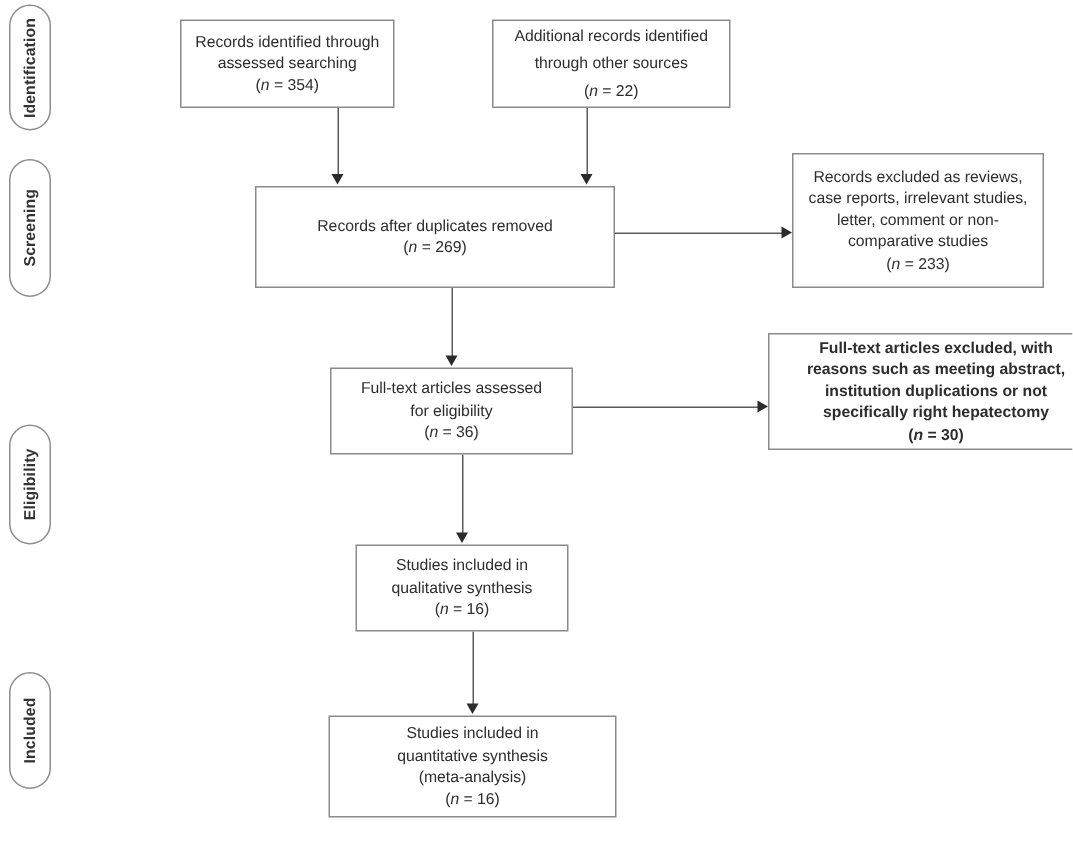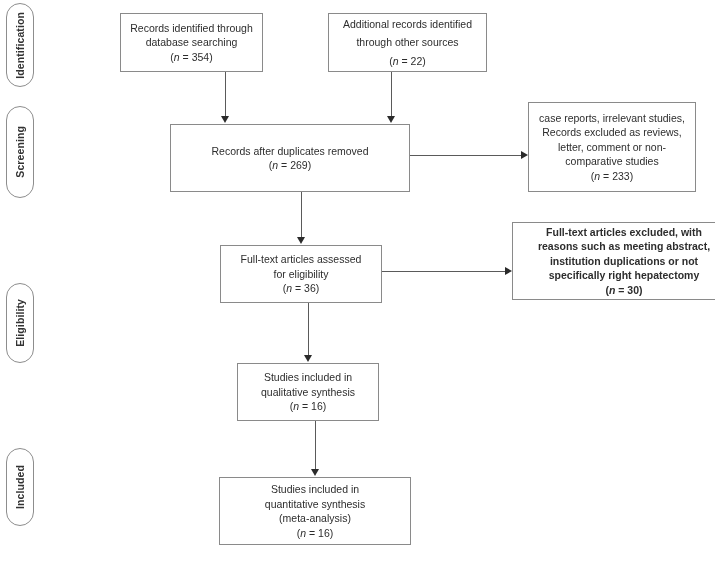--- a/index.html
+++ b/index.html
@@ -130,38 +130,38 @@
   <div class="arrow-right" style="left:505px; top:267px;"></div>
 
   <div class="conn-v" style="left:308px; top:303px; height:53px;"></div>
   <div class="arrow-down" style="left:304px; top:355px;"></div>
 
   <div class="conn-v" style="left:315px; top:421px; height:49px;"></div>
   <div class="arrow-down" style="left:311px; top:469px;"></div>
 
   <div class="flow-box" style="left:120px; top:13px; width:143px; height:59px;">
     <span class="line">Records identified through</span>
-    <span class="line">database searching</span>
+    <span class="line">assessed searching</span>
     <span class="line"><span>(</span><em>n</em><span> = 354)</span></span>
   </div>
 
   <div class="flow-box" style="left:328px; top:13px; width:159px; height:59px;justify-content:space-between;">
     <span class="line">Additional records identified</span>
     <span class="line">through other sources</span>
     <span class="line"><span>(</span><em>n</em><span> = 22)</span></span>
   </div>
 
   <div class="flow-box" style="left:170px; top:124px; width:240px; height:68px;">
     <span class="line">Records after duplicates removed</span>
     <span class="line"><span>(</span><em>n</em><span> = 269)</span></span>
   </div>
 
   <div class="flow-box" style="left:528px; top:102px; width:168px; height:90px;">
+    <span class="line">Records excluded as reviews,</span>
     <span class="line">case reports, irrelevant studies,</span>
-    <span class="line">Records excluded as reviews,</span>
     <span class="line">letter, comment or non-</span>
     <span class="line">comparative studies</span>
     <span class="line"><span>(</span><em>n</em><span> = 233)</span></span>
   </div>
 
   <div class="flow-box" style="left:220px; top:245px; width:162px; height:58px;">
     <span class="line">Full-text articles assessed</span>
     <span class="line">for eligibility</span>
     <span class="line"><span>(</span><em>n</em><span> = 36)</span></span>
   </div>

